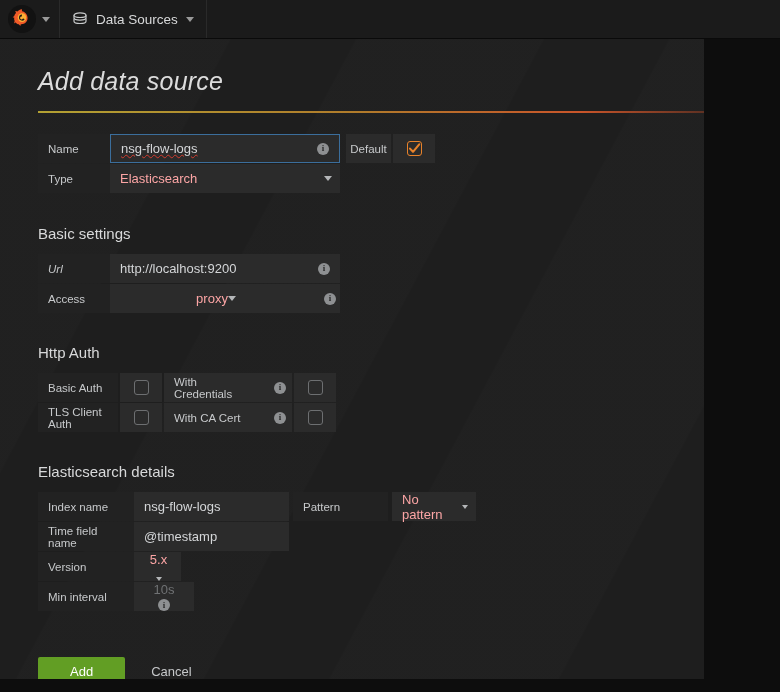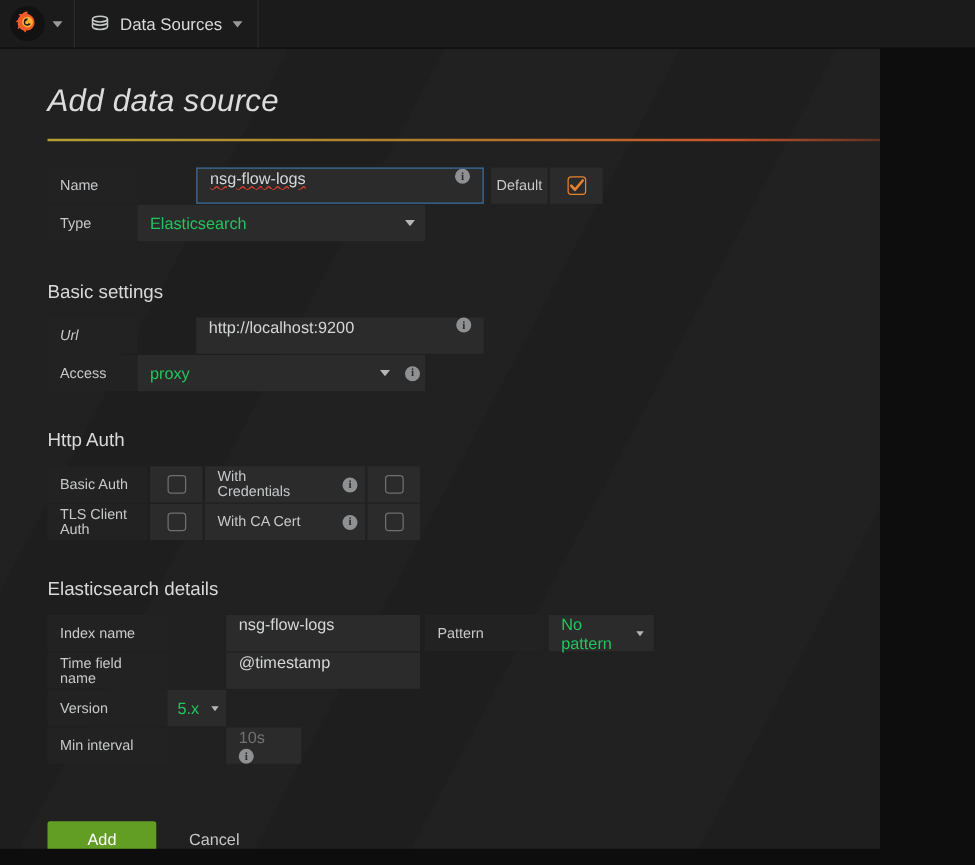--- a/index.html
+++ b/index.html
@@ -100,23 +100,22 @@
   }
   .f-input {
     background: #2b2b2b;
     border: none;
     height: 29px;
     color: #d4d6d8;
     font-size: 13px;
     font-family: "Liberation Sans", sans-serif;
     padding: 0 10px;
     outline: none;
-    display: flex; 
+    display: flex; align-items: center;
     position: relative;
-    margin-left: 47px;
   }
   .f-input .val { position: relative; }
   .spell {
     text-decoration-line: underline;
     text-decoration-style: wavy;
     text-decoration-color: #d13b2e;
     text-decoration-thickness: 1px;
     text-underline-offset: 1px;
   }
 
@@ -129,21 +128,21 @@
     font-size: 9px; font-weight: bold;
     display: flex; align-items: center; justify-content: center;
     font-family: "Liberation Serif", serif;
     flex: 0 0 auto;
     line-height: 1;
   }
 
   .f-select {
     background: #2b2b2b;
     height: 29px;
-    color: #22c55e;
+    color: #fca5a5;
     font-size: 13px;
     display: flex; align-items: center;
     padding: 0 8px 0 10px;
     position: relative;
   }
   .sel-caret {
     width: 0; height: 0;
     border-left: 4px solid transparent;
     border-right: 4px solid transparent;
     border-top: 5px solid #b4b6b8;
@@ -265,21 +264,21 @@
       <div class="form-row">
         <div class="f-label" style="width:72px;font-style:italic;">Url</div>
         <div class="f-input" style="width:230px; justify-content:space-between;">
           <span class="val">http://localhost:9200</span>
           <span class="info-icon">i</span>
         </div>
       </div>
 
       <div class="form-row">
         <div class="f-label" style="width:72px;">Access</div>
-        <div class="f-select" style="width:210px; justify-content:space-between;">
+        <div class="f-select" style="width:210px; justify-content:center;">
           <span>proxy</span>
           <span class="sel-caret"></span>
         </div>
         <div class="box-cell" style="width:20px; background:#2b2b2b;">
           <span class="info-icon">i</span>
         </div>
       </div>
     </div>
 
     <h2 class="section-title" style="margin-top:31px;">Http Auth</h2>
@@ -340,21 +339,21 @@
 
       <div class="form-row">
         <div class="f-label" style="width:96px;">Time field name</div>
         <div class="f-input" style="width:155px;">
           <span class="val">@timestamp</span>
         </div>
       </div>
 
       <div class="form-row">
         <div class="f-label" style="width:96px;">Version</div>
-        <div class="f-select" style="width:47px; justify-content:space-between; padding:0 6px 0 8px;">
+        <div class="f-select" style="width:47px; justify-content:space-between; padding:0 6px 0 8px;flex-direction:column;">
           <span>5.x</span>
           <span class="sel-caret small"></span>
         </div>
       </div>
 
       <div class="form-row">
         <div class="f-label" style="width:96px;">Min interval</div>
         <div class="f-input" style="width:60px; justify-content:space-between;flex-direction:column;">
           <span class="val placeholder-text">10s</span>
           <span class="info-icon">i</span>

